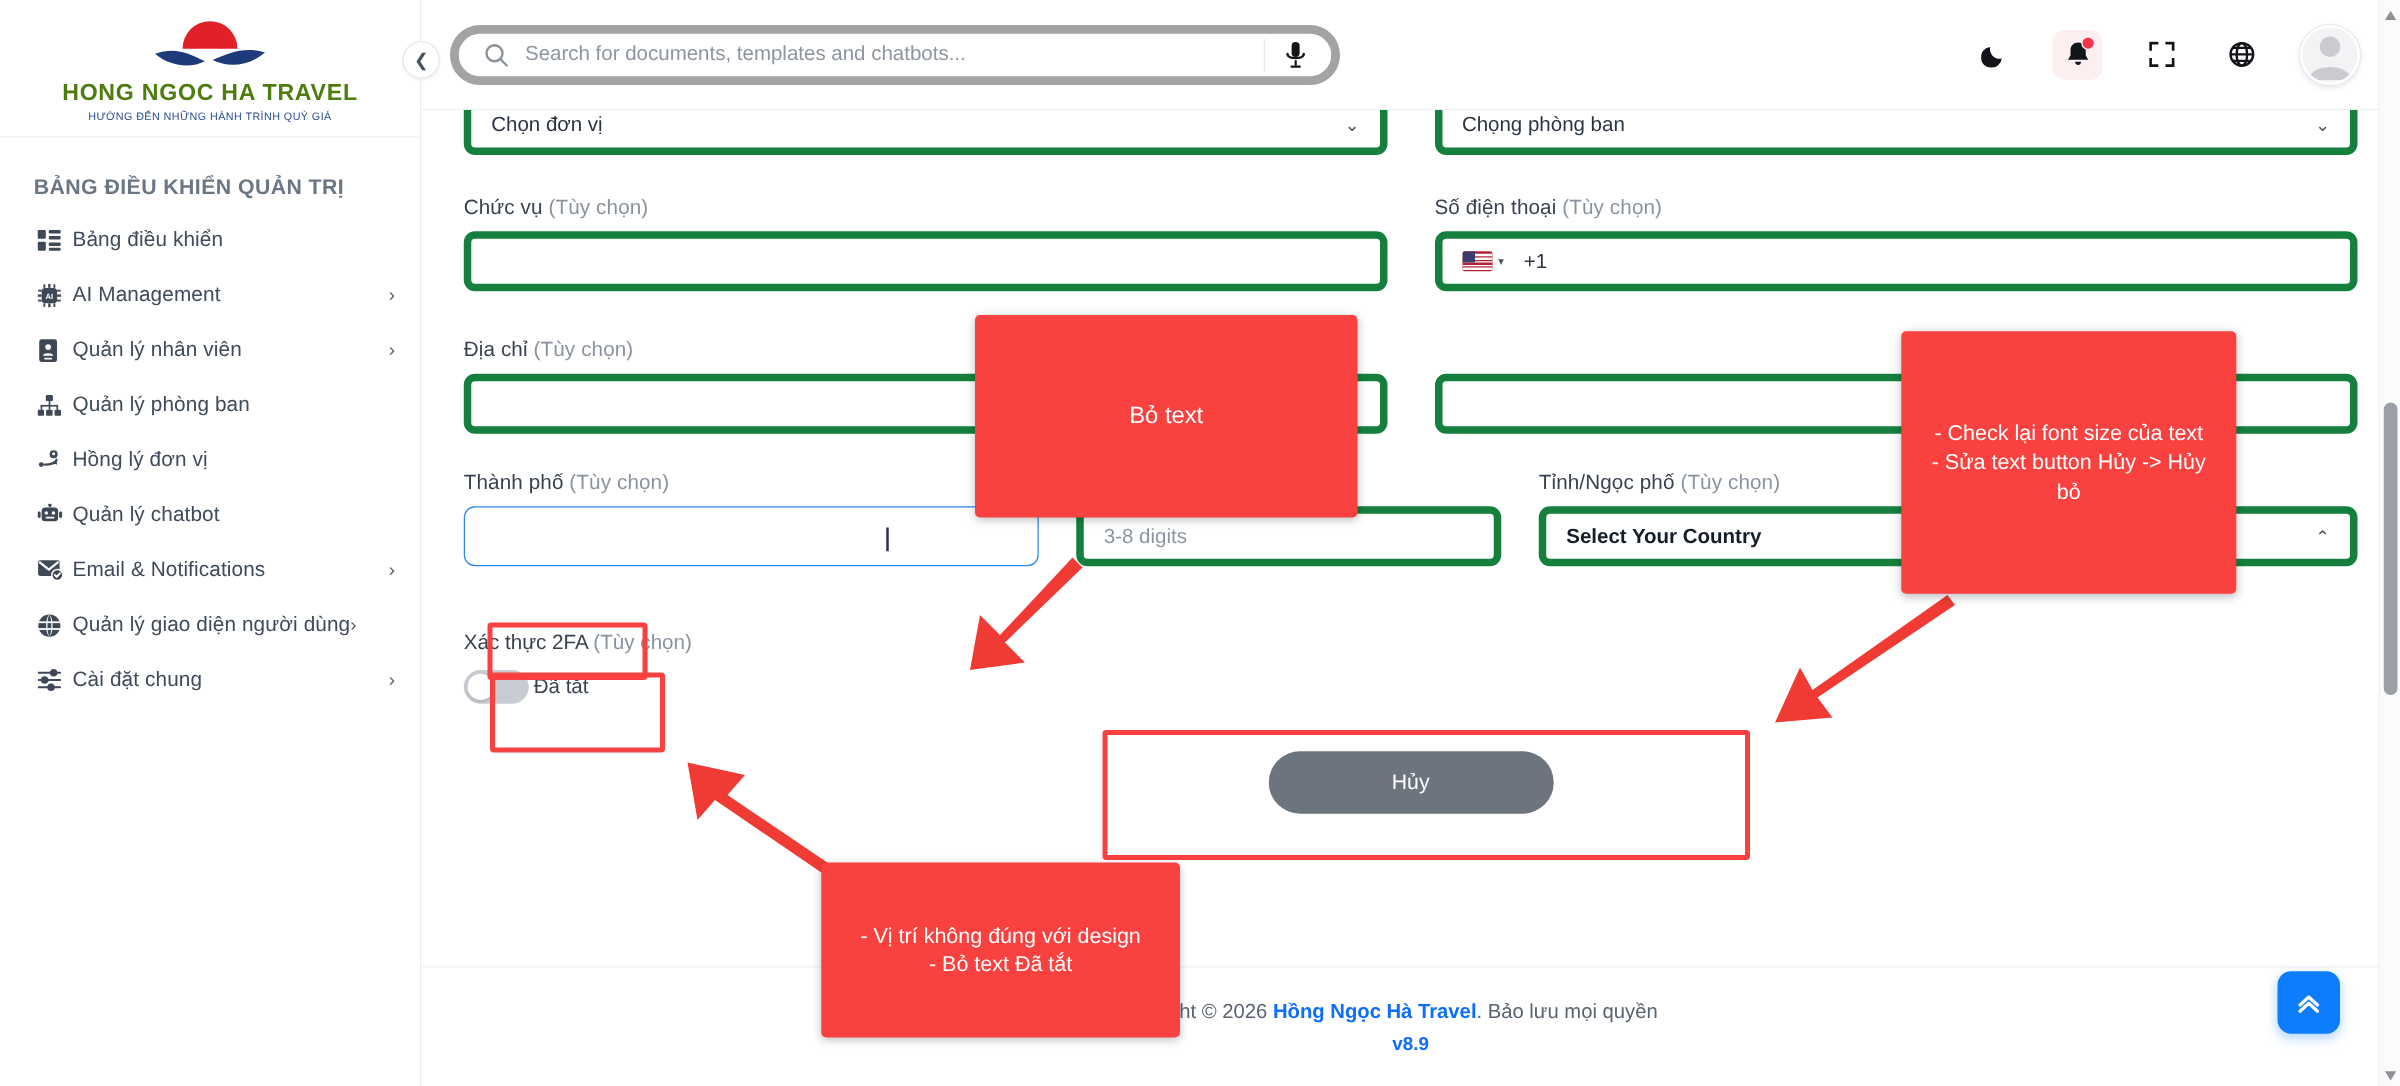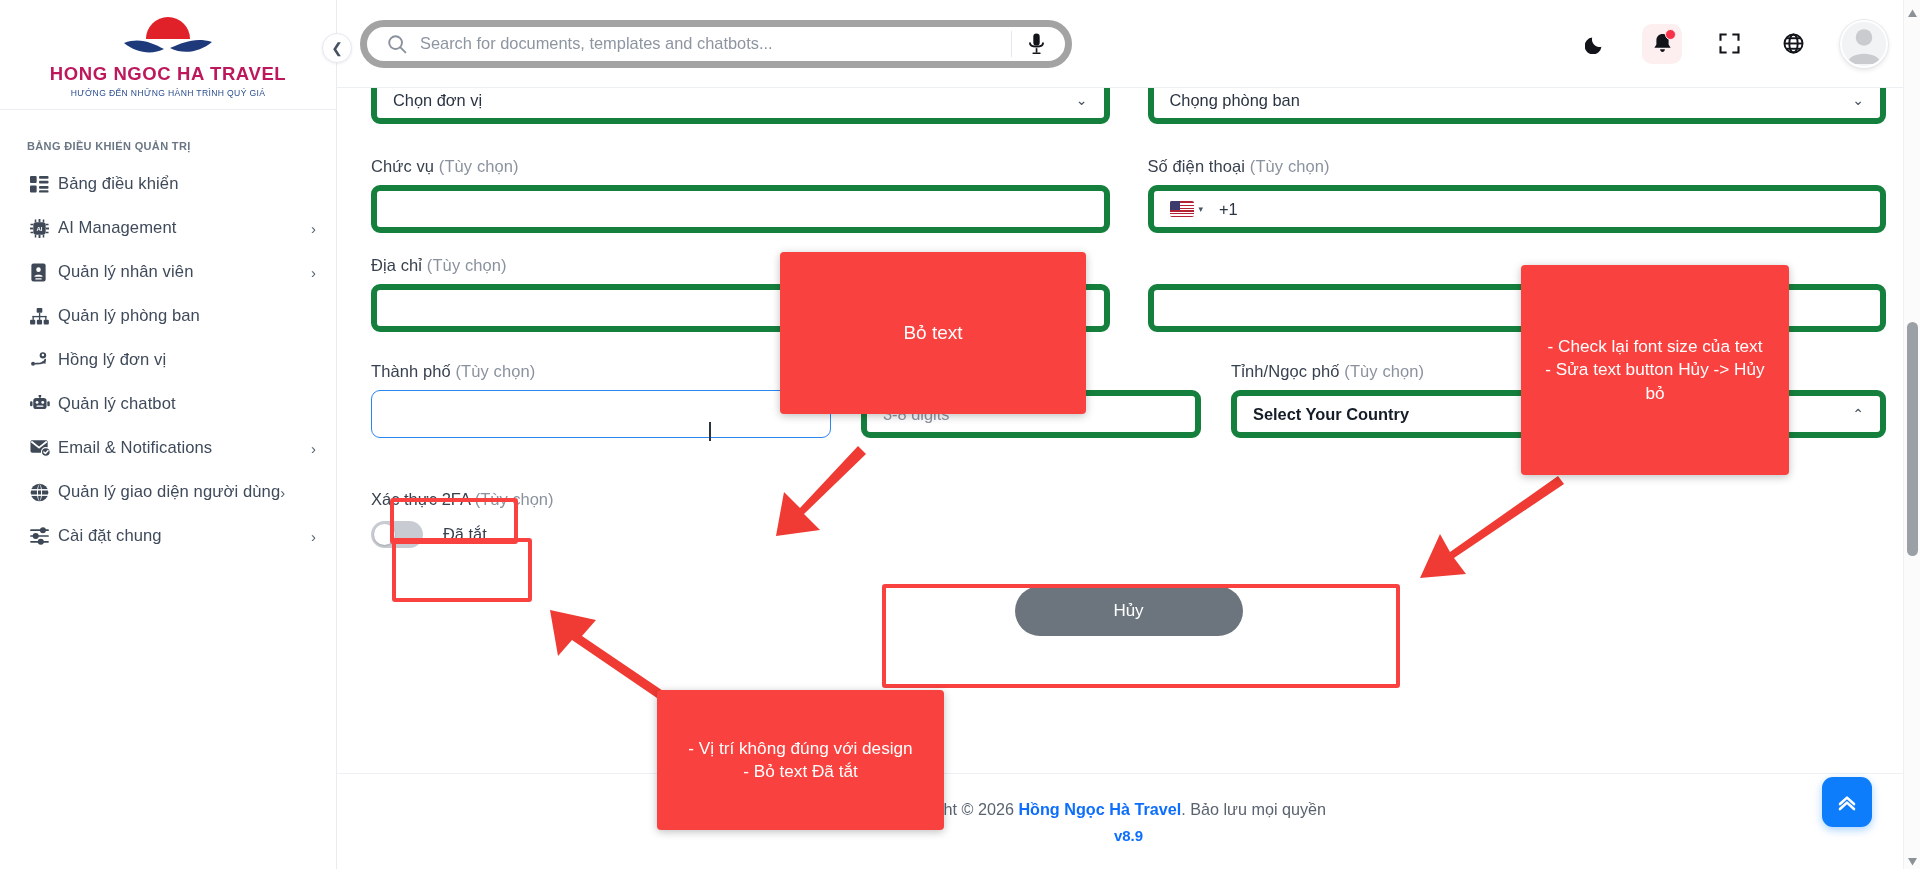--- a/index.html
+++ b/index.html
@@ -22,28 +22,28 @@
   .brand {
     height: 110px;
     border-bottom: 1px solid #eceef1;
     display: flex; flex-direction: column;
     align-items: center; justify-content: center;
     padding-top: 4px;
   }
   .brand-logo { width: 100px; height: 46px; position: relative; margin-bottom: 2px; }
   .brand-name {
     font-size: 18.5px; font-weight: 700; letter-spacing: .6px;
-    color: #be185d;
+    color: #4d7c0f;
   }
   .brand-tagline {
     font-size: 8.6px; letter-spacing: .35px; color: #2a4d8f;
     margin-top: 3px; font-weight: 500;
   }
   .section-title {
-    font-size: 11px; font-weight: 700; letter-spacing: .35px;
+    font-size: 17px; font-weight: 700; letter-spacing: .35px;
     color: #6b7684; padding: 30px 0 10px 27px; text-transform: uppercase;
   }
   .nav-item {
     display: flex; align-items: center;
     height: 44px; padding: 0 20px 0 30px;
     color: #3f4a5a; cursor: pointer;
     position: relative;
   }
   .nav-icon {
     width: 28px; flex: 0 0 28px;
@@ -146,21 +146,21 @@
     width: 24px; height: 16px; border-radius: 2px; overflow: hidden;
     position: relative; flex: 0 0 auto; margin-right: 5px;
     background: #b22234;
   }
   .flag .stripe { position: absolute; left: 0; right: 0; height: 1.6px; background: #fff; }
   .flag .canton { position: absolute; left: 0; top: 0; width: 10px; height: 8.6px; background: #3c3b6e; }
   .tiny-caret { color: #4b5563; font-size: 9px; margin-right: 16px; }
 
   
   .twofa-label { font-size: 16.5px; color: #38414f; }
-  .toggle-row { display: flex; align-items: center; gap: 20px; margin-top: 12px; }
+  .toggle-row { display: flex; align-items: center; gap: 4px; margin-top: 12px; }
   .toggle {
     width: 52px; height: 27px; border-radius: 14px; background: #c8ccd2;
     position: relative; cursor: pointer; flex: 0 0 auto;
   }
   .toggle .knob {
     position: absolute; left: 3px; top: 3px; width: 21px; height: 21px;
     border-radius: 50%; background: #fff; box-shadow: 0 1px 2px rgba(0,0,0,.2);
   }
   .toggle-text { font-size: 16.4px; color: #38414f; }
 
@@ -486,21 +486,21 @@
                 <span class="stripe" style="top:10.5px"></span>
               <span class="stripe" style="top:13.2px"></span>
               <span class="canton"></span>
             </span>
             <span class="tiny-caret">▾</span>
             <span>+1</span>
           </div>
         </div>
       </div>
 
-      <div class="row" style="margin-top:23px;">
+      <div class="row" style="margin-top:38px;">
         <div class="col">
           <div class="fld-label"><span>Địa chỉ </span><span class="opt">(Tùy chọn)</span></div>
           <div class="input"></div>
         </div>
         <div class="col">
           <div class="fld-label">&nbsp;</div>
           <div class="input"></div>
         </div>
       </div>
 

